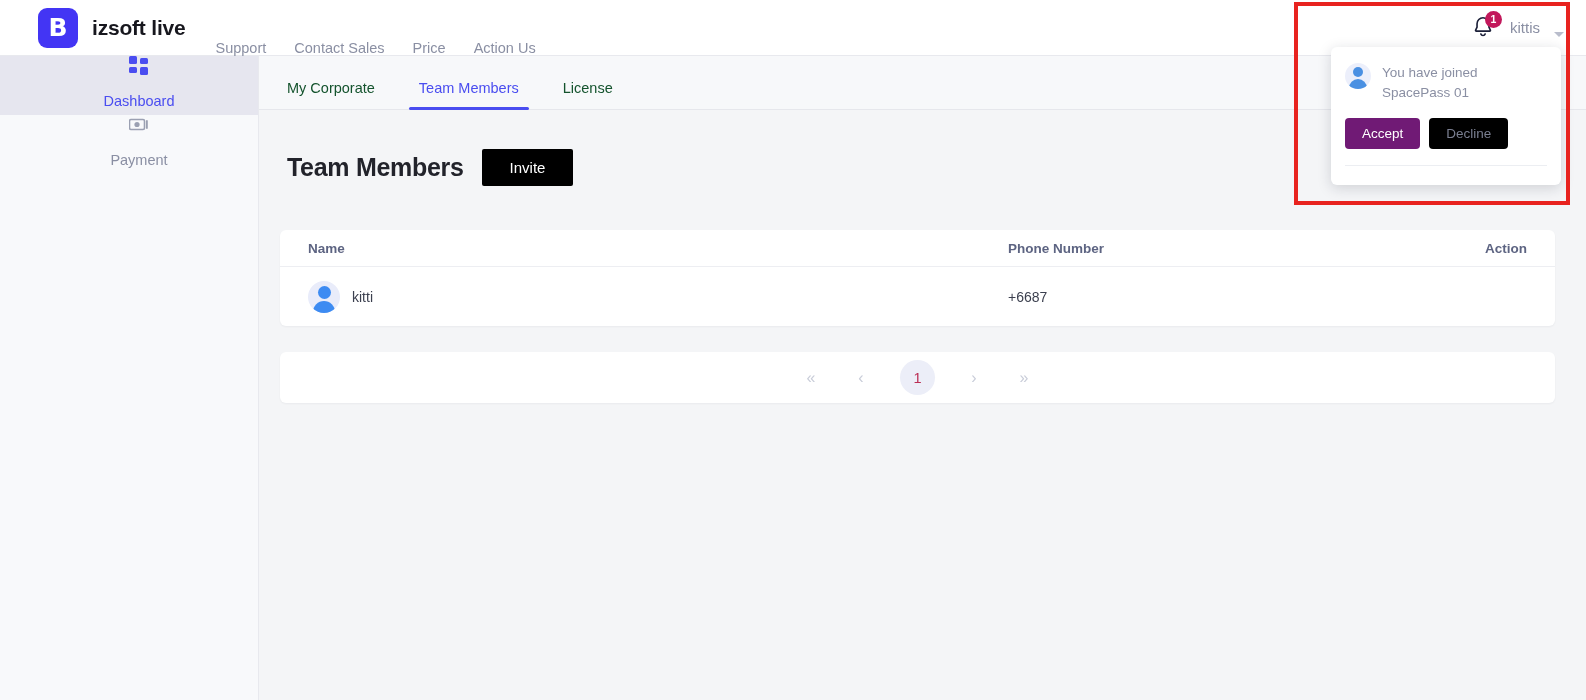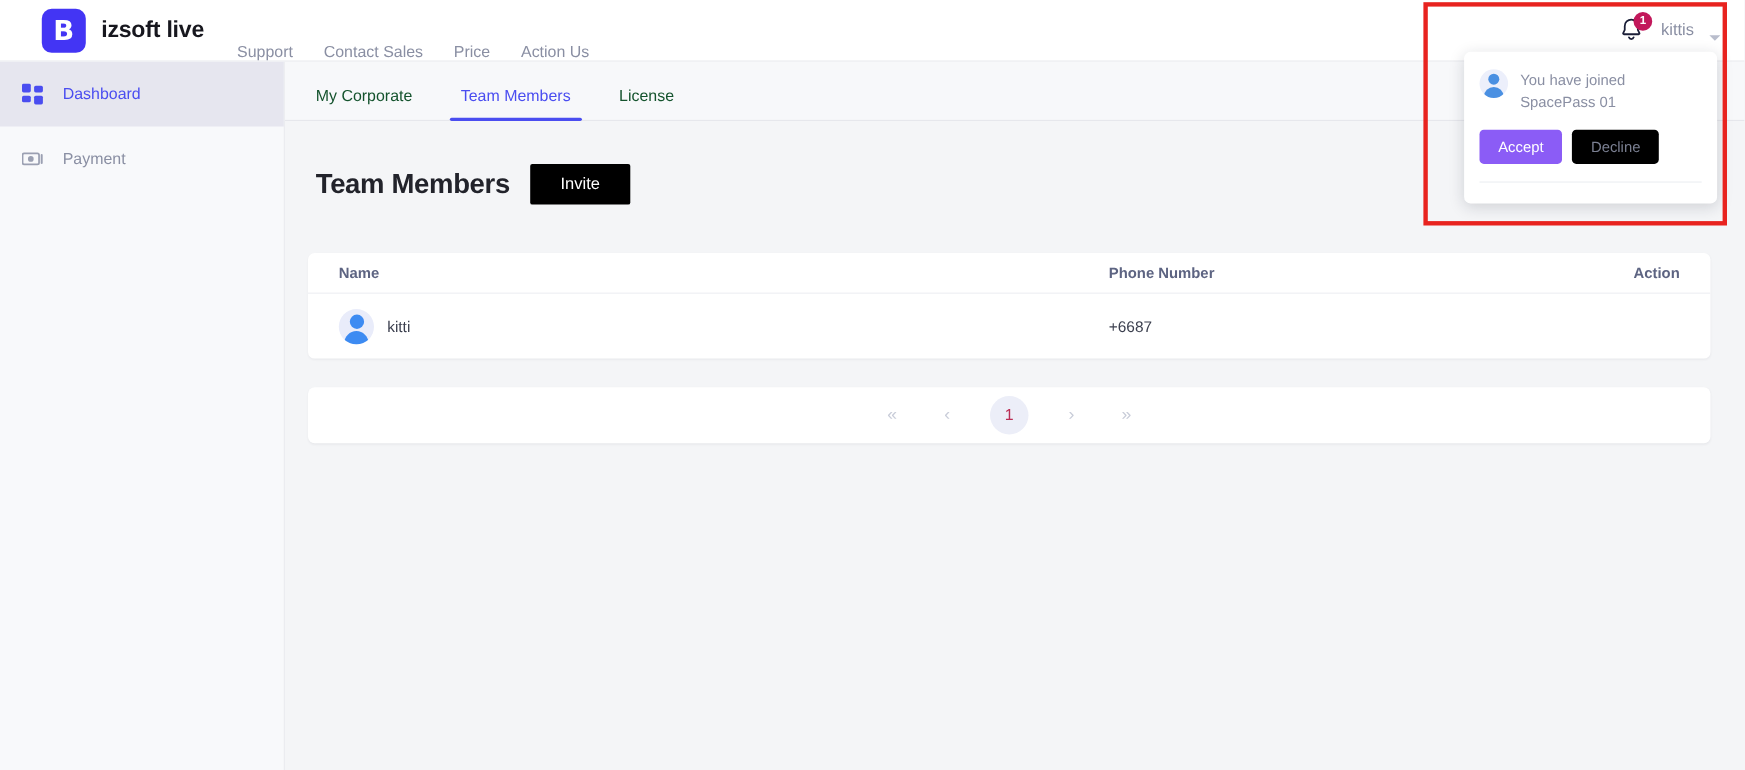--- a/index.html
+++ b/index.html
@@ -81,21 +81,21 @@
   }
   .notif-avatar .body {
     position: absolute; width: 18px; height: 13px; border-radius: 9px 9px 0 0;
     background: #4a90e2; left: 4px; top: 16px;
   }
   .notif-text {
     font-size: 13.5px; color: #8a8fa3; line-height: 1.5; max-width: 166px;
   }
   .notif-actions { display: flex; gap: 9px; margin-top: 14px; }
   .btn-accept {
-    background: #8b5cf6; color: #fff; border: none;
+    background: #701a75; color: #fff; border: none;
     font-size: 13.5px; font-family: inherit;
     padding: 8px 17px; border-radius: 4px; cursor: pointer;
   }
   .btn-decline {
     background: #000000; color: #7a7f91; border: none;
     font-size: 13.5px; font-family: inherit;
     padding: 8px 17px; border-radius: 4px; cursor: pointer;
   }
   .notif-divider { margin-top: 16px; border-top: 1px solid #eceef2; height: 14px; }
 
@@ -111,21 +111,21 @@
   
   .sidebar {
     position: absolute; top: 56px; left: 0;
     width: 259px; height: 644px;
     background: #f8f9fb;
     border-right: 1px solid #e8e9ee;
   }
   .side-item {
     display: flex; align-items: center; gap: 17px;
     height: 59px; padding-left: 20px; cursor: pointer;
-    font-size: 14.5px; color: #8a8fa3;
+    font-size: 14.5px; color: #8a8fa3; flex-direction: column;
   }
   .side-item.active { background: #e6e6ef; color: #4a4df0; }
   .side-icon { width: 20px; height: 20px; flex: 0 0 20px; display: block; }
 
   
   .main {
     position: absolute; top: 56px; left: 259px;
     width: 1327px; height: 644px;
     background: #f4f5f7;
   }

